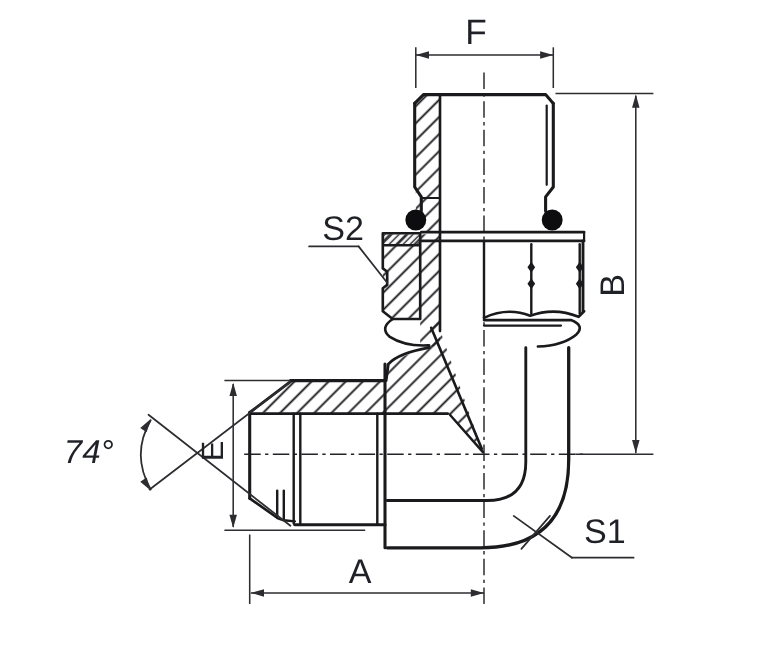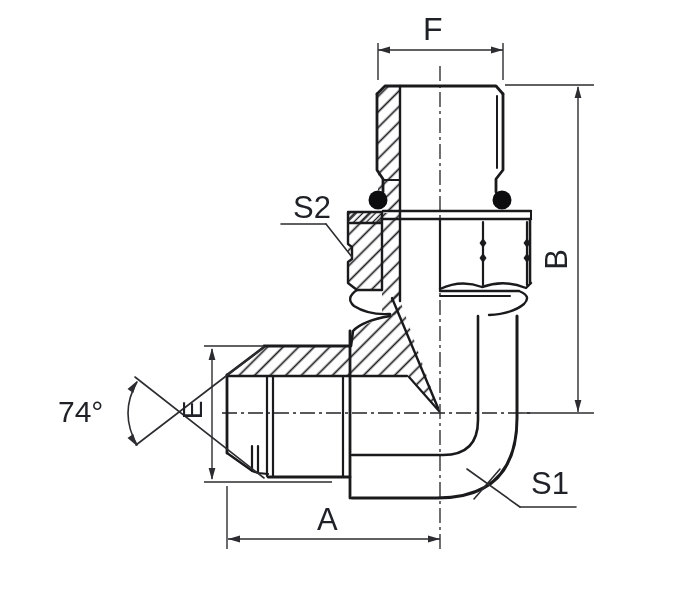--- a/index.html
+++ b/index.html
@@ -9,21 +9,21 @@
   }
   .canvas svg{position:absolute;left:0;top:0;}
   .label{
     position:absolute;color:#1f2127;font-family:"Liberation Sans",sans-serif;
     line-height:1;white-space:nowrap;user-select:none;
   }
   .rot{transform:rotate(-90deg);transform-origin:center center;}
   .f-label{left:423px;top:13px;font-size:32px;}
   .s2-label{left:281px;top:192px;font-size:31px;margin-left:12px;}
   .b-label{left:546px;top:244px;font-size:31px;}
-  .angle-label{left:58px;top:397px;font-size:30px;}
+  .angle-label{left:58px;top:397px;font-size:30px;font-style:italic;}
   .e-label{left:184px;top:396px;font-size:28px;}
   .a-label{left:317px;top:504px;font-size:31px;}
   .s1-label{left:521px;top:468px;font-size:31px;margin-left:10px;}
 </style>
 </head>
 <body>
 
 <div class="canvas">
 
 <svg width="690" height="603" viewBox="0 0 690 603">

